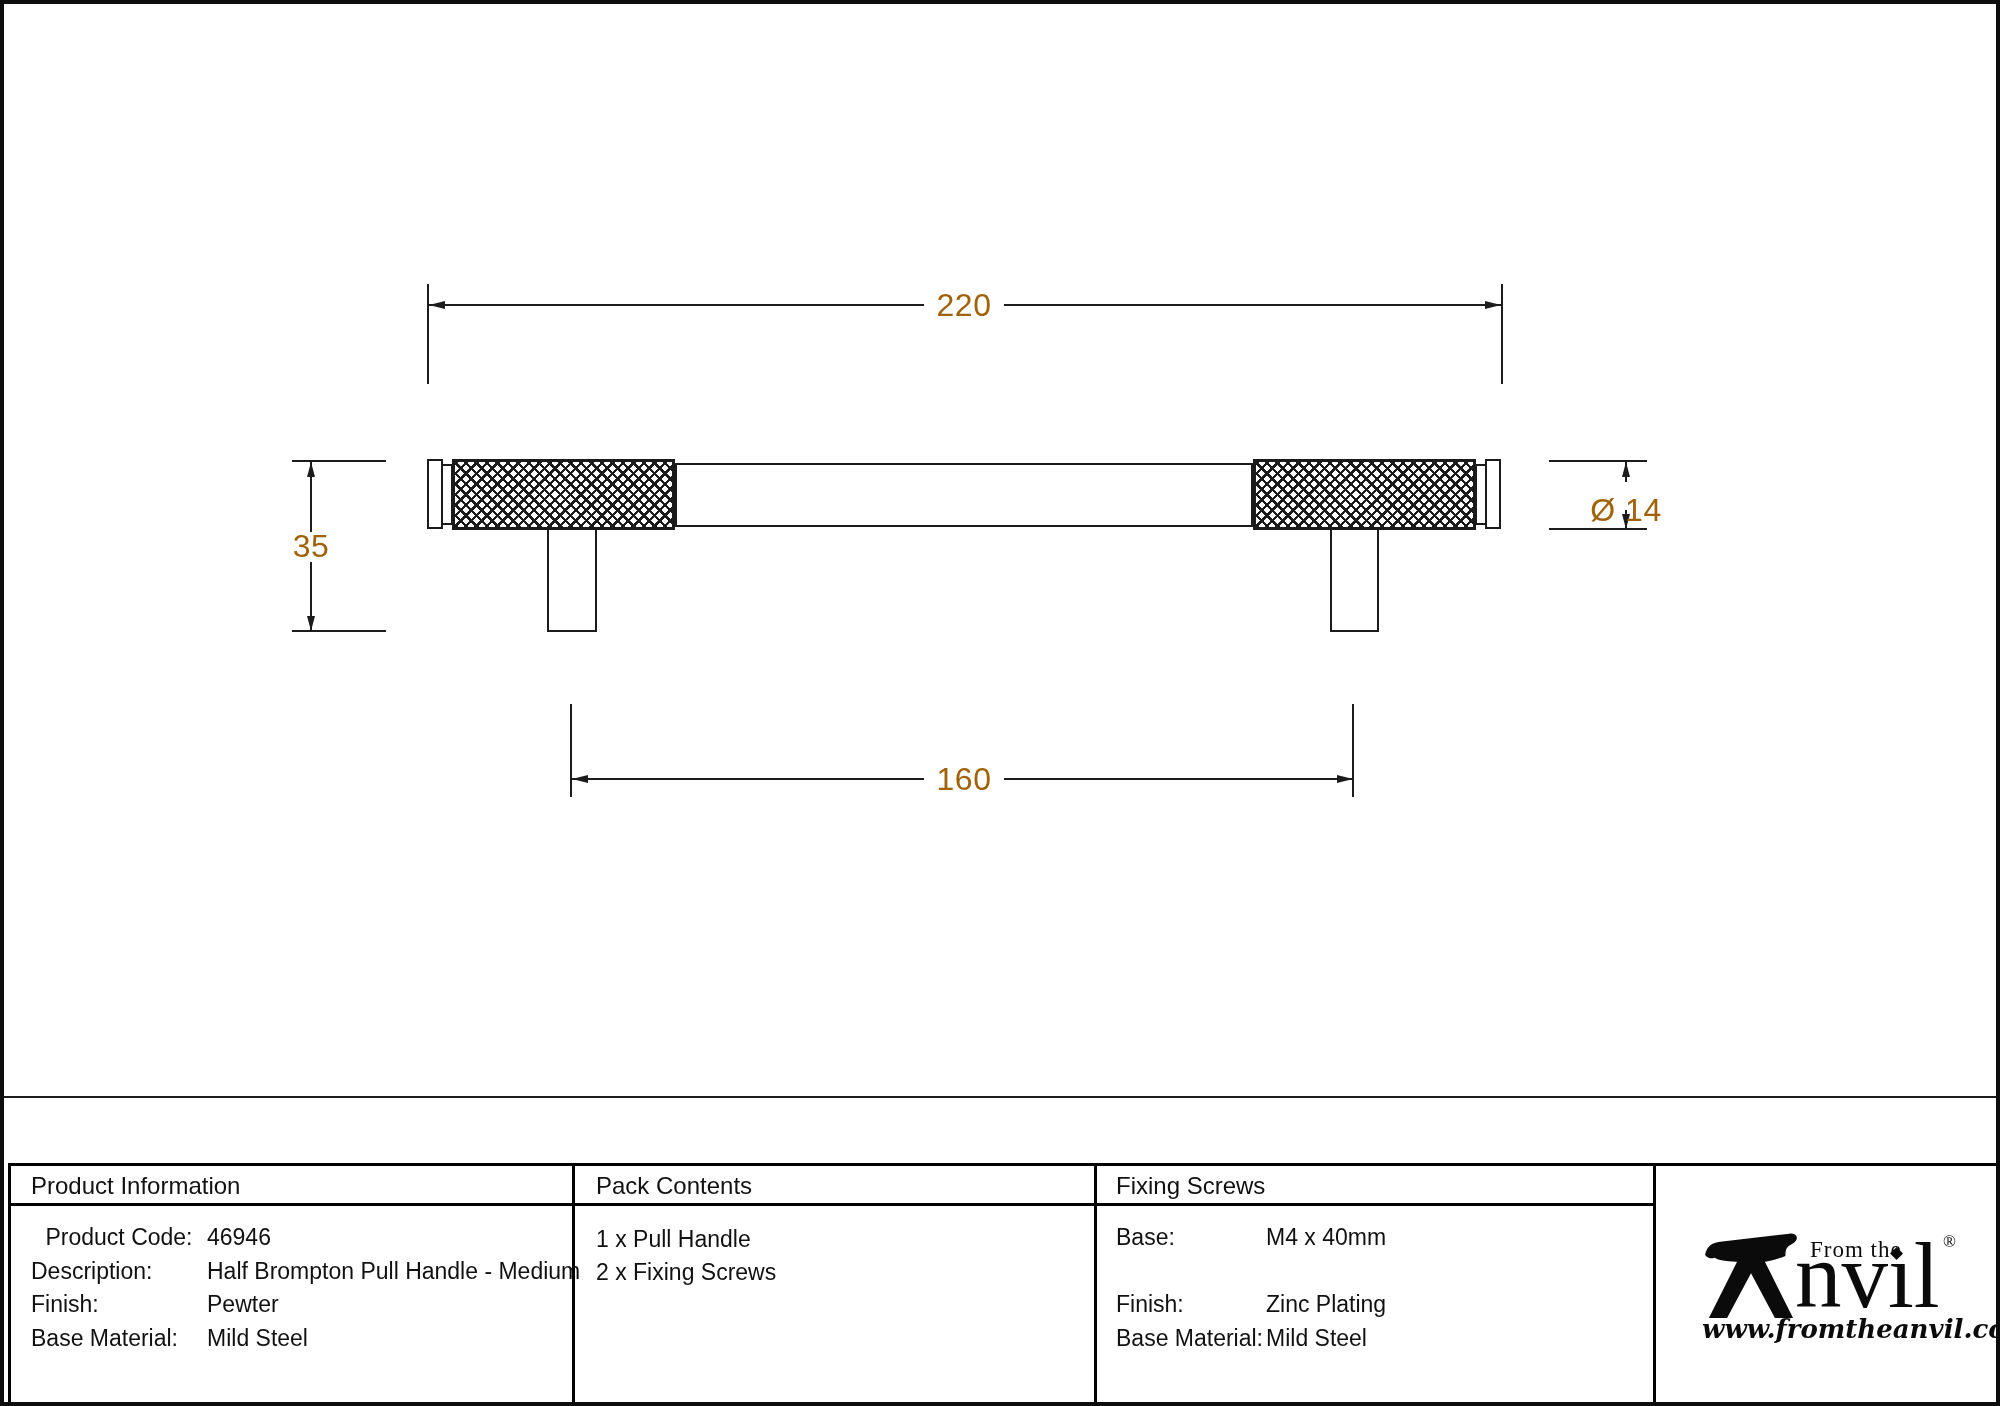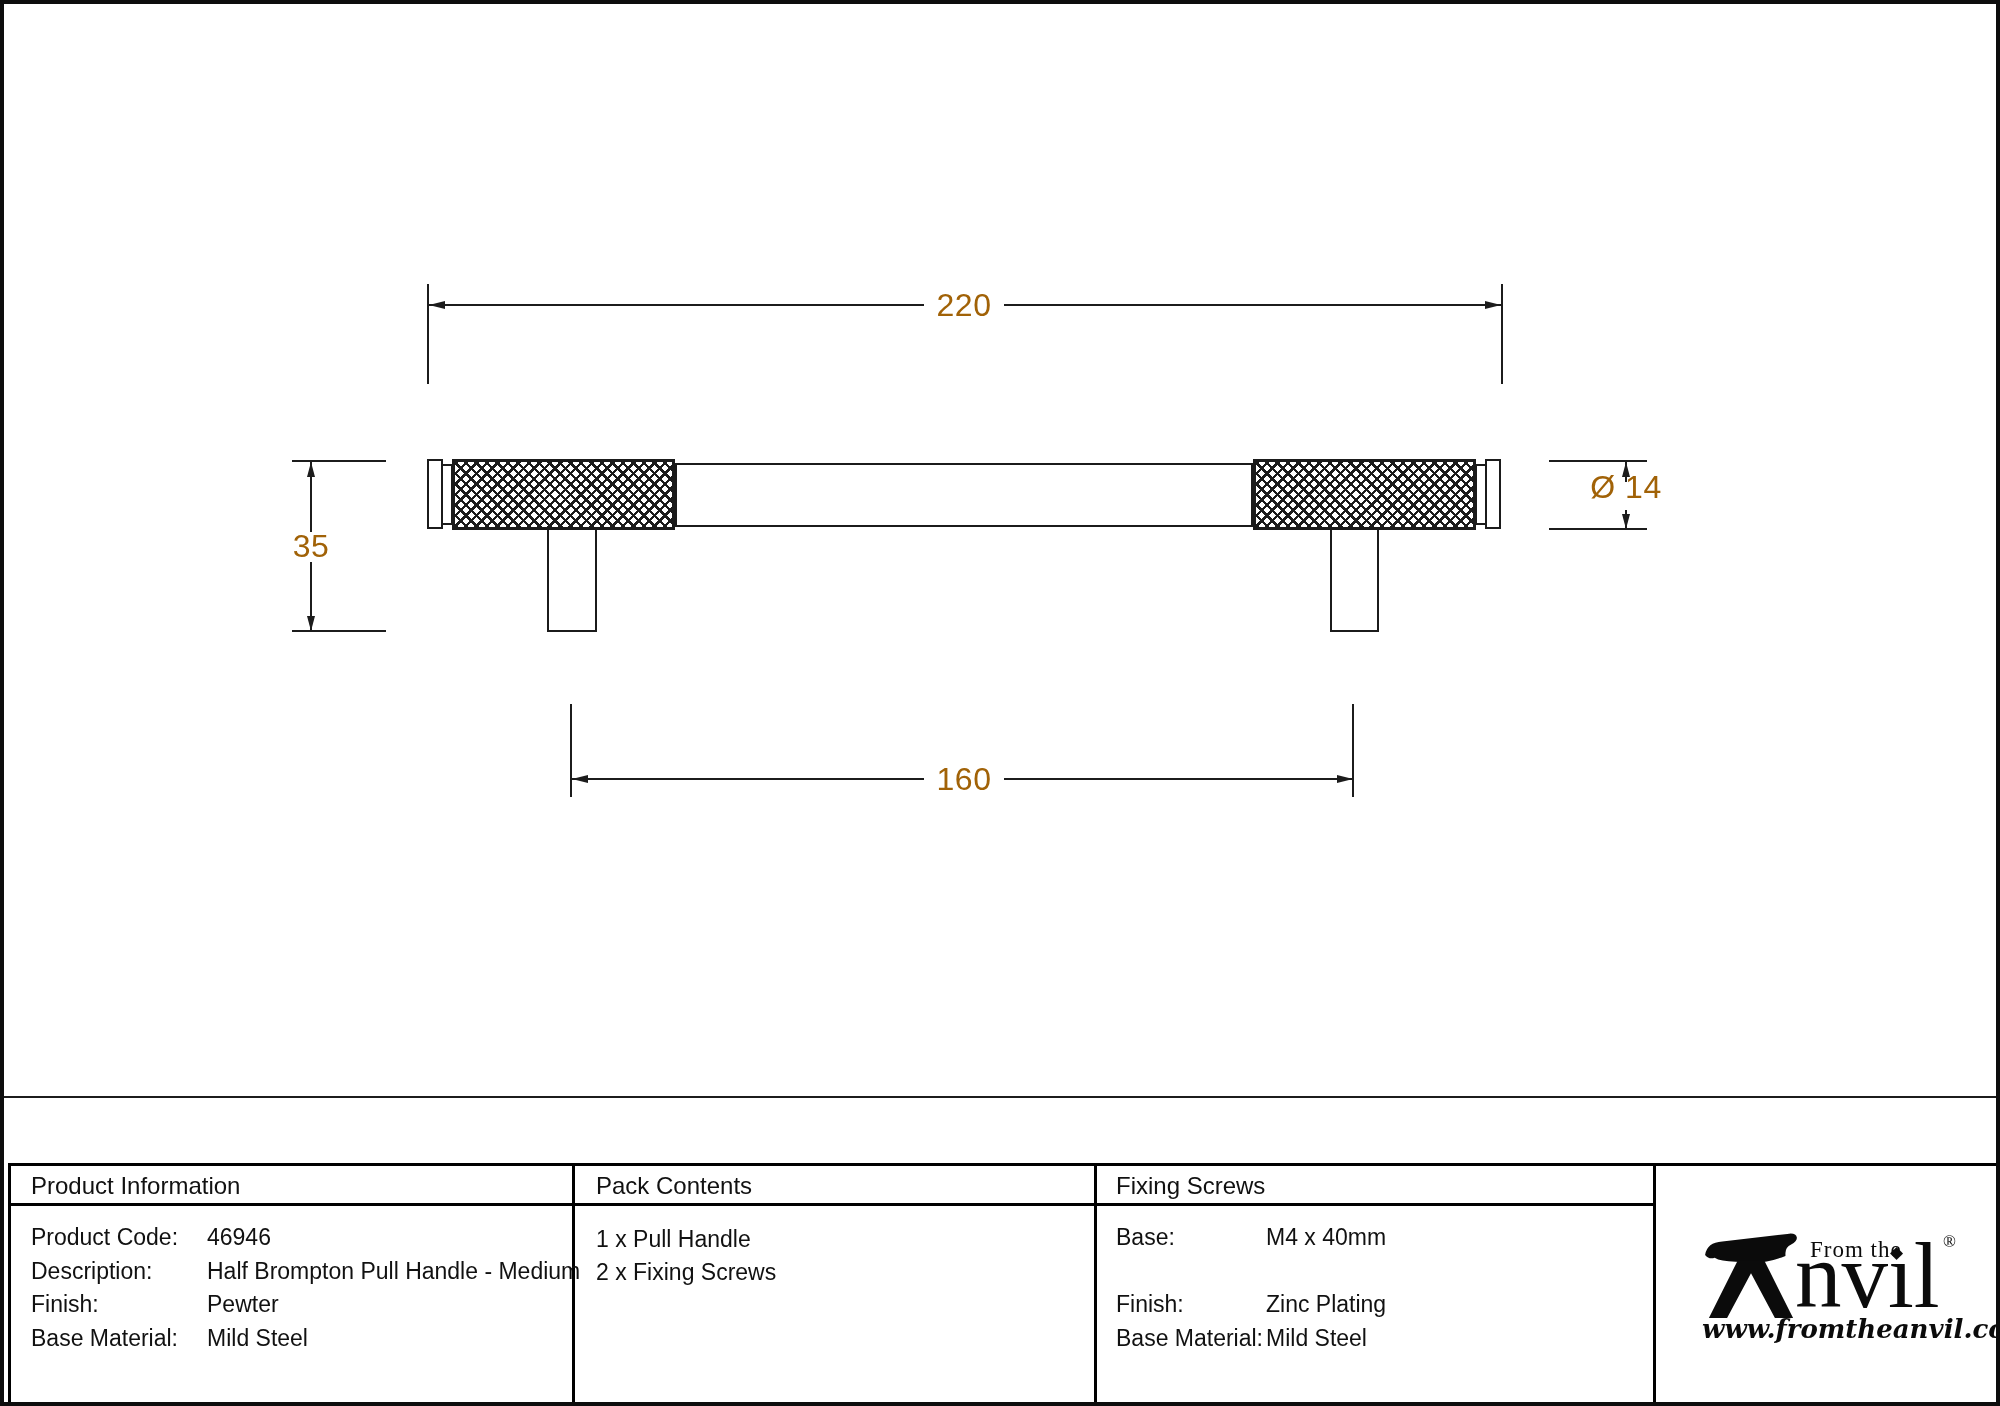--- a/index.html
+++ b/index.html
@@ -89,21 +89,21 @@
       <div class="dimtext" style="left:283px; top:529px; width:48px;text-align:center;">35</div>
     </div>
 
     <div>
       <div class="ln" style="left:1545px; top:456px; width:98px; height:2px;"></div>
       <div class="ln" style="left:1545px; top:524px; width:98px; height:2px;"></div>
       <div class="ln" style="left:1621px; top:457px; width:2px; height:21px;"></div>
       <div class="ln" style="left:1621px; top:506px; width:2px; height:19px;"></div>
       <div class="arr arr-u" style="left:1618px; top:458px;"></div>
       <div class="arr arr-d" style="left:1618px; top:510px;"></div>
-      <div class="dimtext" style="left:1577px; top:470px; width:90px;">Ø 14</div>
+      <div class="dimtext" style="left:1577px; top:493px; width:90px;">Ø 14</div>
     </div>
 
     <div>
       <div class="ln" style="left:566px; top:700px; width:2px; height:93px;"></div>
       <div class="ln" style="left:1348px; top:700px; width:2px; height:93px;"></div>
       <div class="ln" style="left:567px; top:774px; width:353px; height:2px;"></div>
       <div class="ln" style="left:1000px; top:774px; width:349px; height:2px;"></div>
       <div class="arr arr-l" style="left:568px; top:771px;"></div>
       <div class="arr arr-r" style="left:1333px; top:771px;"></div>
       <div class="dimtext" style="left:920px; top:762px; width:80px;">160</div>
@@ -116,21 +116,21 @@
   <div class="table-box"></div>
   <div class="vline" style="left:568px;  top:1159px; height:243px;"></div>
   <div class="vline" style="left:1090px; top:1159px; height:243px;"></div>
   <div class="vline" style="left:1649px; top:1159px; height:243px;"></div>
   <div class="hline" style="left:4px; top:1199px; width:1648px;"></div>
 
   <div class="cellhead" style="left:27px;  top:1167px;">Product Information</div>
   <div class="cellhead" style="left:592px; top:1167px;">Pack Contents</div>
   <div class="cellhead" style="left:1112px; top:1167px;">Fixing Screws</div>
 
-  <div class="trow" style="left:27px; top:1218px;">
+  <div class="trow" style="left:27px; top:1218px;text-align:center;">
     <span class="lbl" style="width:176px;">Product Code:</span>
     <span>46946</span>
   </div>
   <div class="trow" style="left:27px; top:1252px;">
     <span class="lbl" style="width:176px;">Description:</span>
     <span>Half Brompton Pull Handle - Medium</span>
   </div>
   <div class="trow" style="left:27px; top:1285px;">
     <span class="lbl" style="width:176px;">Finish:</span>
     <span>Pewter</span>

